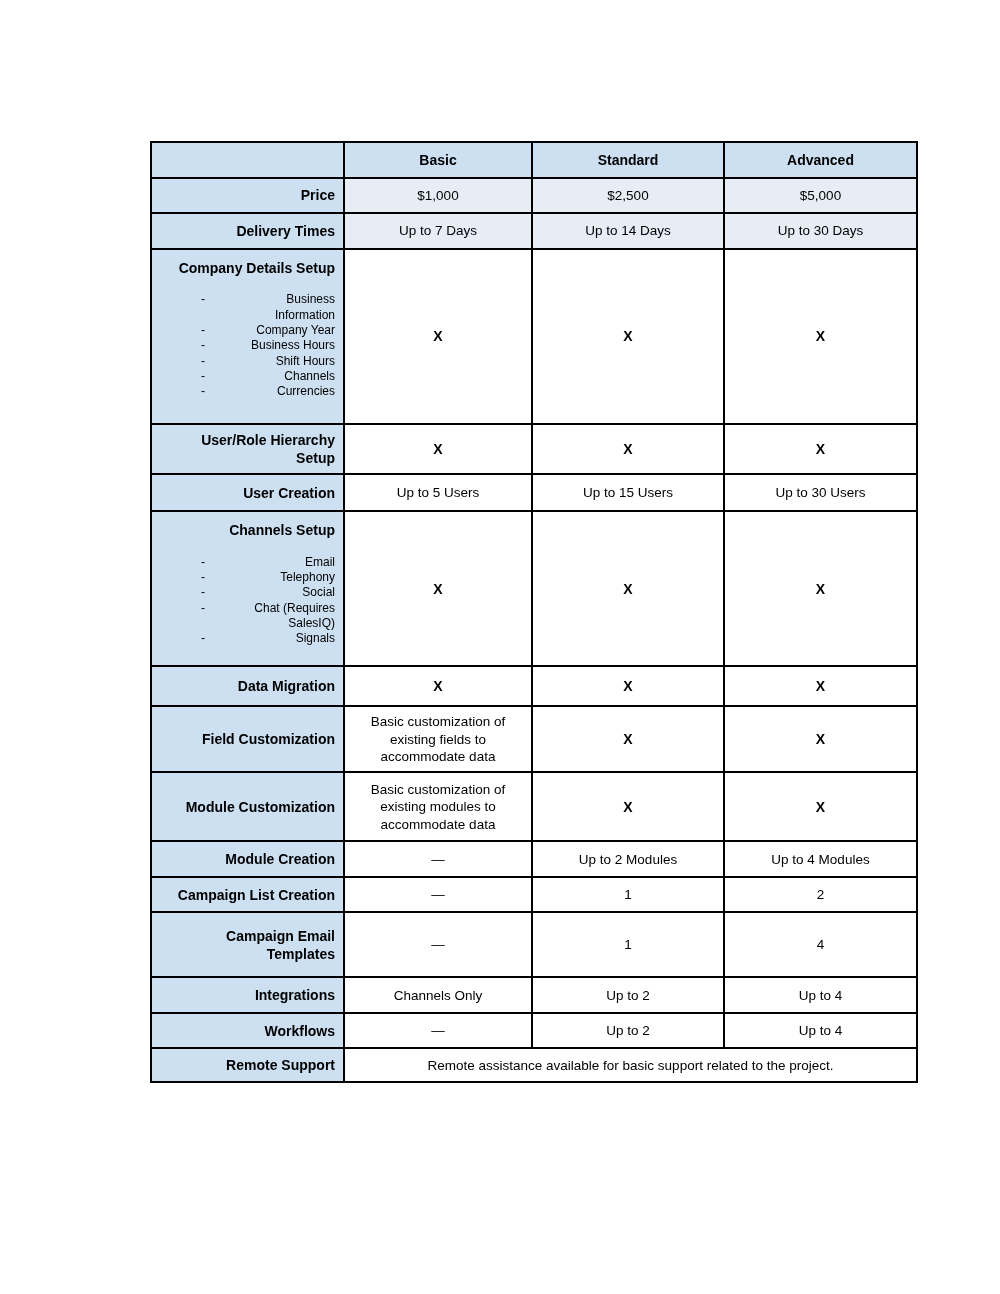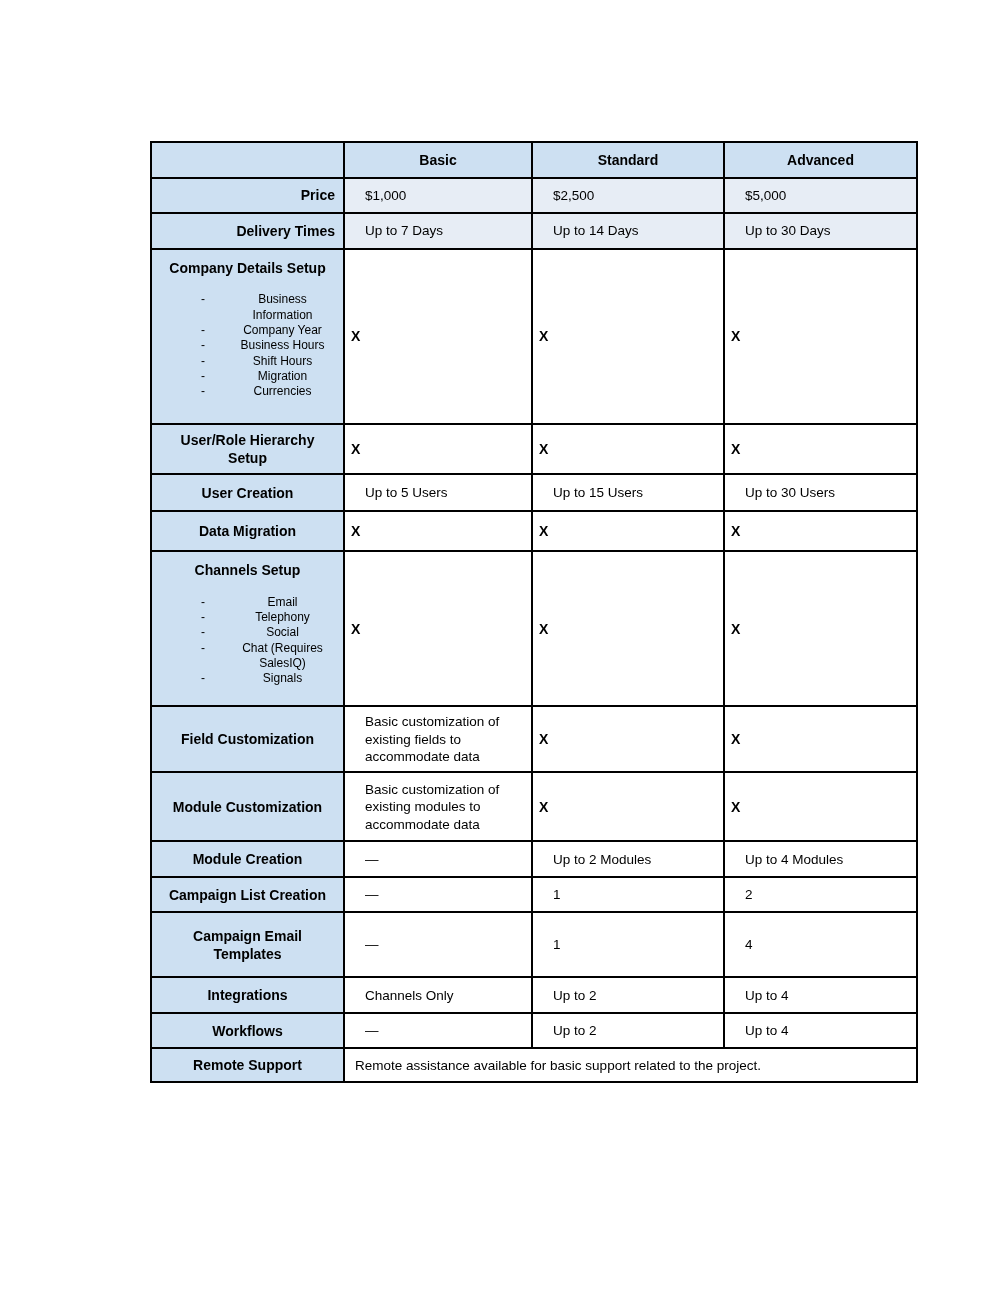--- a/index.html
+++ b/index.html
@@ -28,31 +28,31 @@
     background: var(--header-bg);
     font-size: 14px;
     font-weight: bold;
     text-align: center;
     vertical-align: middle;
   }
   tbody th.label-cell {
     background: var(--label-bg);
     font-size: 14px;
     font-weight: bold;
-    text-align: center;
+    text-align: right;
     vertical-align: middle;
     padding: 6px 8px;
     line-height: 1.3;
   }
   tbody th.label-cell.label-center { text-align: right; }
   tbody th.label-cell.has-sublist { vertical-align: top; padding-top: 9px; }
   tbody td {
     background: #ffffff;
     font-size: 13.5px;
-    text-align: left;
+    text-align: center;
     vertical-align: middle;
     padding: 3px 20px;
     line-height: 1.3;
   }
   tbody td.tinted { background: var(--tint-bg); }
   tbody td.xmark { font-weight: bold; font-size: 14px; padding: 3px 6px; }
   tbody td.span-cell { padding: 3px 10px; }
 
   ul.sublist {
     list-style: none;
@@ -127,21 +127,21 @@
           <td class="tinted " data-name="cell-advanced-delivery-times">Up to 30 Days</td>
         </tr>
         <tr data-name="row-company-details-setup">
           <th class="label-cell has-sublist" scope="row" data-name="row-label-company-details-setup">
             <div data-name="row-label-text">Company Details Setup</div>
             <ul class="sublist" data-name="feature-sublist">
               <li data-name="sublist-item">Business Information</li>
               <li data-name="sublist-item">Company Year</li>
               <li data-name="sublist-item">Business Hours</li>
               <li data-name="sublist-item">Shift Hours</li>
-              <li data-name="sublist-item">Migration</li>
+              <li data-name="sublist-item">Channels</li>
               <li data-name="sublist-item">Currencies</li>
             </ul>
           </th>
           <td class="xmark" data-name="cell-basic-company-details-setup">X</td>
           <td class="xmark" data-name="cell-standard-company-details-setup">X</td>
           <td class="xmark" data-name="cell-advanced-company-details-setup">X</td>
         </tr>
         <tr data-name="row-user-role-hierarchy-setup">
           <th class="label-cell" scope="row" data-name="row-label-user-role-hierarchy-setup">
             <div data-name="row-label-text">User/Role Hierarchy Setup</div>
@@ -150,44 +150,44 @@
           <td class="xmark" data-name="cell-standard-user-role-hierarchy-setup">X</td>
           <td class="xmark" data-name="cell-advanced-user-role-hierarchy-setup">X</td>
         </tr>
         <tr data-name="row-user-creation">
           <th class="label-cell" scope="row" data-name="row-label-user-creation">
             <div data-name="row-label-text">User Creation</div>
           </th>
           <td class="" data-name="cell-basic-user-creation">Up to 5 Users</td>
           <td class="" data-name="cell-standard-user-creation">Up to 15 Users</td>
           <td class="" data-name="cell-advanced-user-creation">Up to 30 Users</td>
-        </tr>
-        <tr data-name="row-data-migration">
-          <th class="label-cell" scope="row" data-name="row-label-data-migration">
-            <div data-name="row-label-text">Data Migration</div>
-          </th>
-          <td class="xmark" data-name="cell-basic-data-migration">X</td>
-          <td class="xmark" data-name="cell-standard-data-migration">X</td>
-          <td class="xmark" data-name="cell-advanced-data-migration">X</td>
         </tr>
         <tr data-name="row-channels-setup">
           <th class="label-cell has-sublist" scope="row" data-name="row-label-channels-setup">
             <div data-name="row-label-text">Channels Setup</div>
             <ul class="sublist" data-name="feature-sublist">
               <li data-name="sublist-item">Email</li>
               <li data-name="sublist-item">Telephony</li>
               <li data-name="sublist-item">Social</li>
               <li data-name="sublist-item">Chat (Requires SalesIQ)</li>
               <li data-name="sublist-item">Signals</li>
             </ul>
           </th>
           <td class="xmark" data-name="cell-basic-channels-setup">X</td>
           <td class="xmark" data-name="cell-standard-channels-setup">X</td>
           <td class="xmark" data-name="cell-advanced-channels-setup">X</td>
         </tr>
+        <tr data-name="row-data-migration">
+          <th class="label-cell" scope="row" data-name="row-label-data-migration">
+            <div data-name="row-label-text">Data Migration</div>
+          </th>
+          <td class="xmark" data-name="cell-basic-data-migration">X</td>
+          <td class="xmark" data-name="cell-standard-data-migration">X</td>
+          <td class="xmark" data-name="cell-advanced-data-migration">X</td>
+        </tr>
         <tr data-name="row-field-customization">
           <th class="label-cell" scope="row" data-name="row-label-field-customization">
             <div data-name="row-label-text">Field Customization</div>
           </th>
           <td class="" data-name="cell-basic-field-customization">Basic customization of existing fields to accommodate data</td>
           <td class="xmark" data-name="cell-standard-field-customization">X</td>
           <td class="xmark" data-name="cell-advanced-field-customization">X</td>
         </tr>
         <tr data-name="row-module-customization">
           <th class="label-cell" scope="row" data-name="row-label-module-customization">

